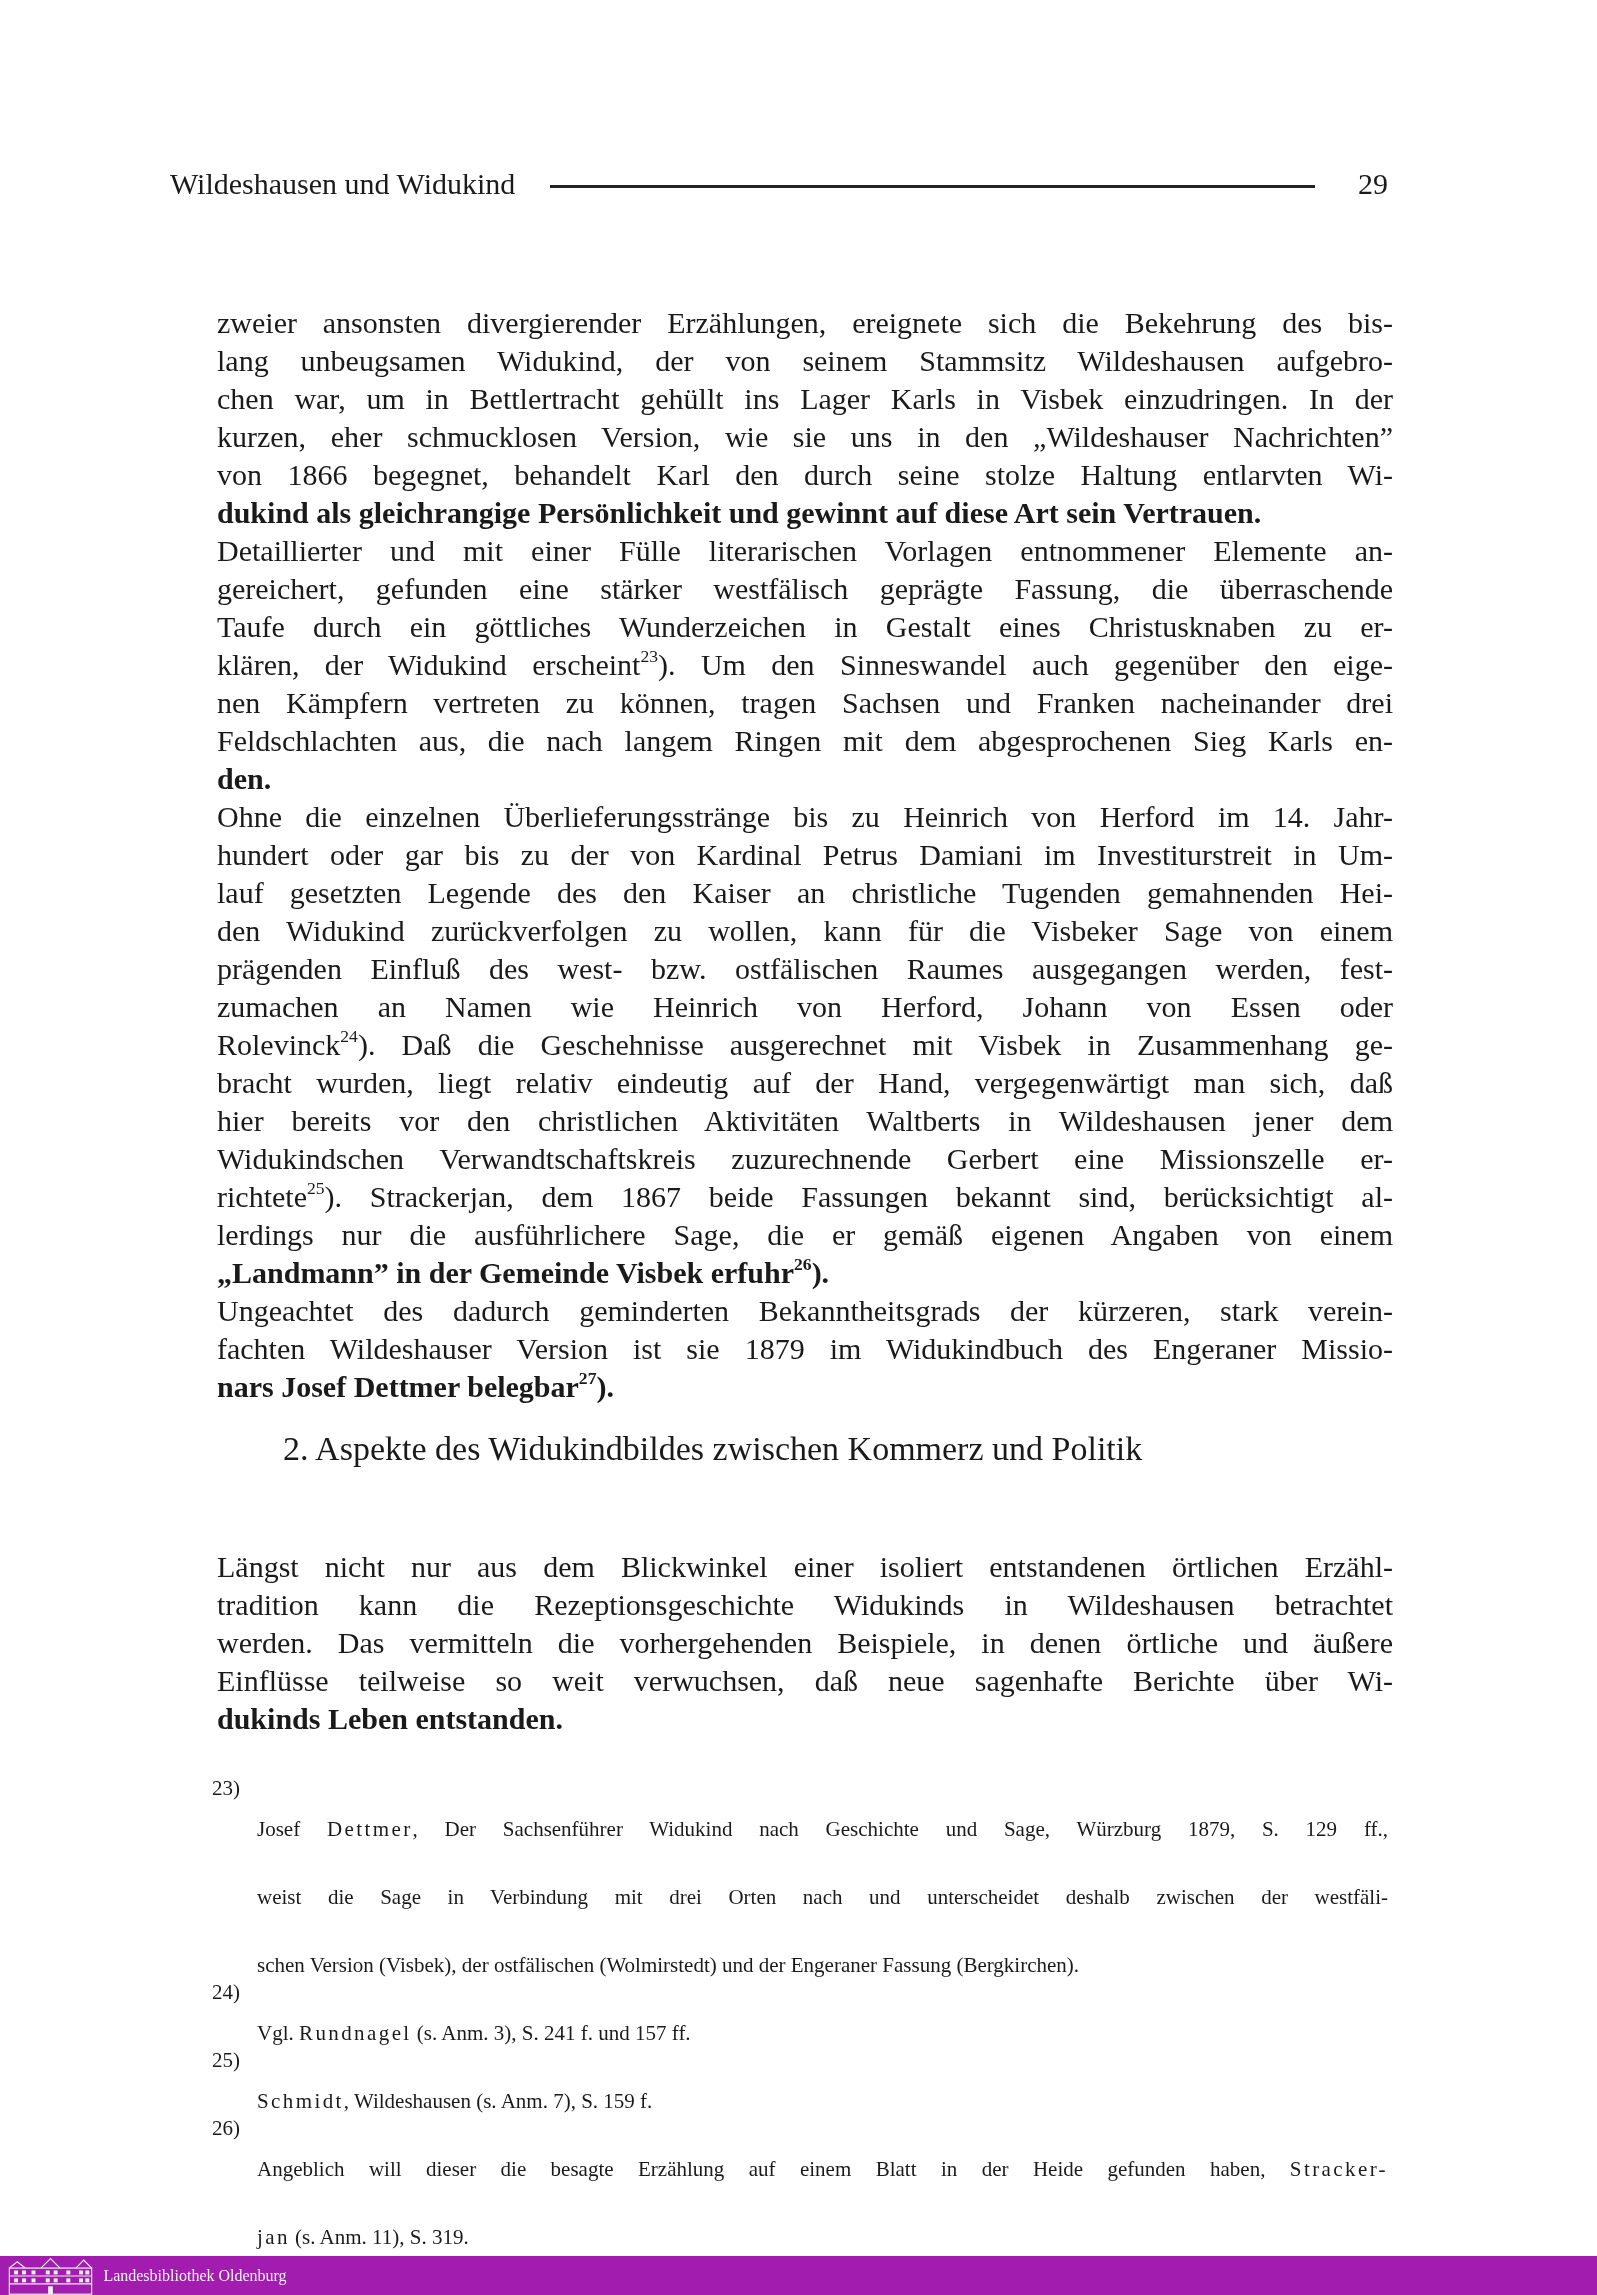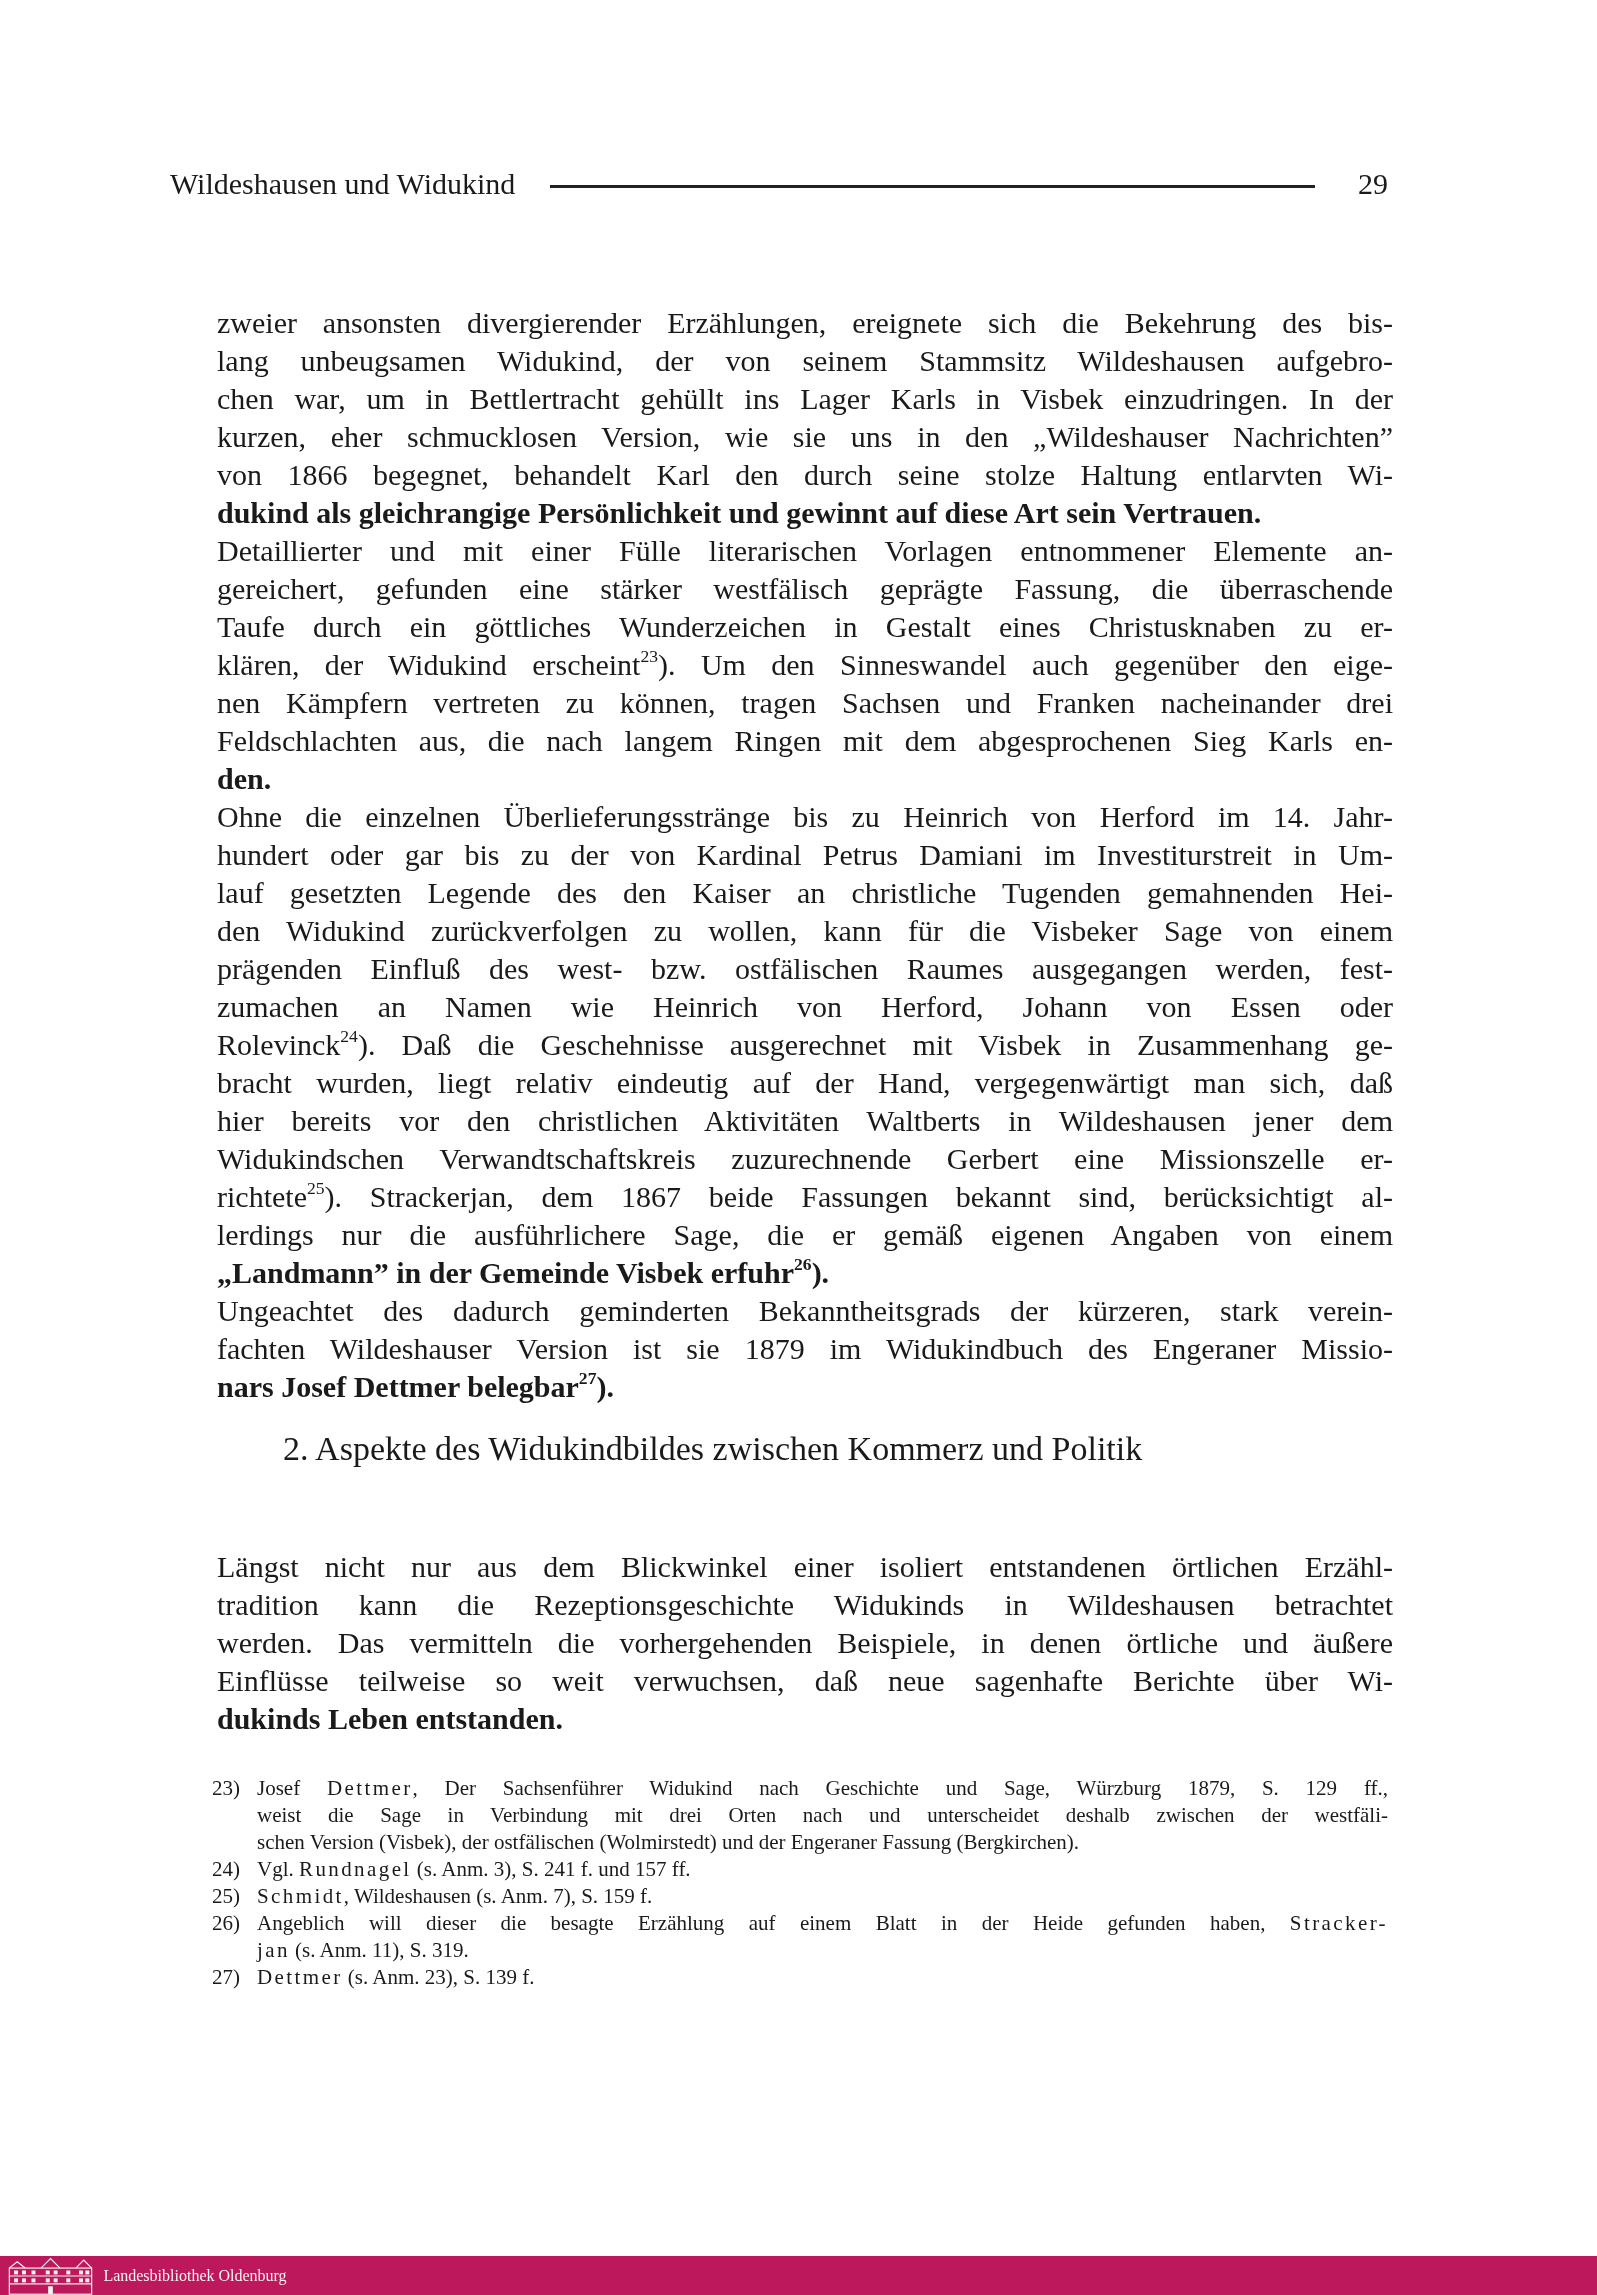--- a/index.html
+++ b/index.html
@@ -17,25 +17,25 @@
           text-align: justify; text-align-last: justify; white-space: nowrap; overflow: visible; }
   .line.last { text-align-last: left; font-weight: bold; }
   sup { font-size: 17.6px; line-height: 0; vertical-align: 12.8px; }
 
   .heading { position: absolute; left: 283px; top: 1430px; font-size: 34px; white-space: nowrap; }
 
   .notes { position: absolute; left: 212px; width: 1176px; top: 1775px; }
   .note { display: flex; font-size: 21px; line-height: 27px; }
   .note .num { width: 45px; flex: none; }
   .note .txt { flex: 1; }
-  .note .txt .nl { display: block; text-align: justify; text-align-last: justify; }
+  .note .txt .nl { display: block; text-align: justify; text-align-last: justify; margin-top: 41px; }
   .note .txt .nl.last { text-align-last: left; }
   .sp { letter-spacing: 2.4px; }
 
-  .footer { position: absolute; left: 0; top: 2256px; width: 1597px; height: 40px; background: #be185d;
+  .footer { position: absolute; left: 0; top: 2256px; width: 1597px; height: 40px; background: #a21caf;
             display: flex; align-items: center; }
   .footer .logo { width: 89px; height: 38px; margin-left: 6.4px; }
   .footer .lib { color: #f4f4f4; font-size: 16px; margin-left: 8px; font-family: "Liberation Serif", serif; }
 </style>
 </head>
 <body>
 
 <div class="page">
 
   <div class="running-head">

